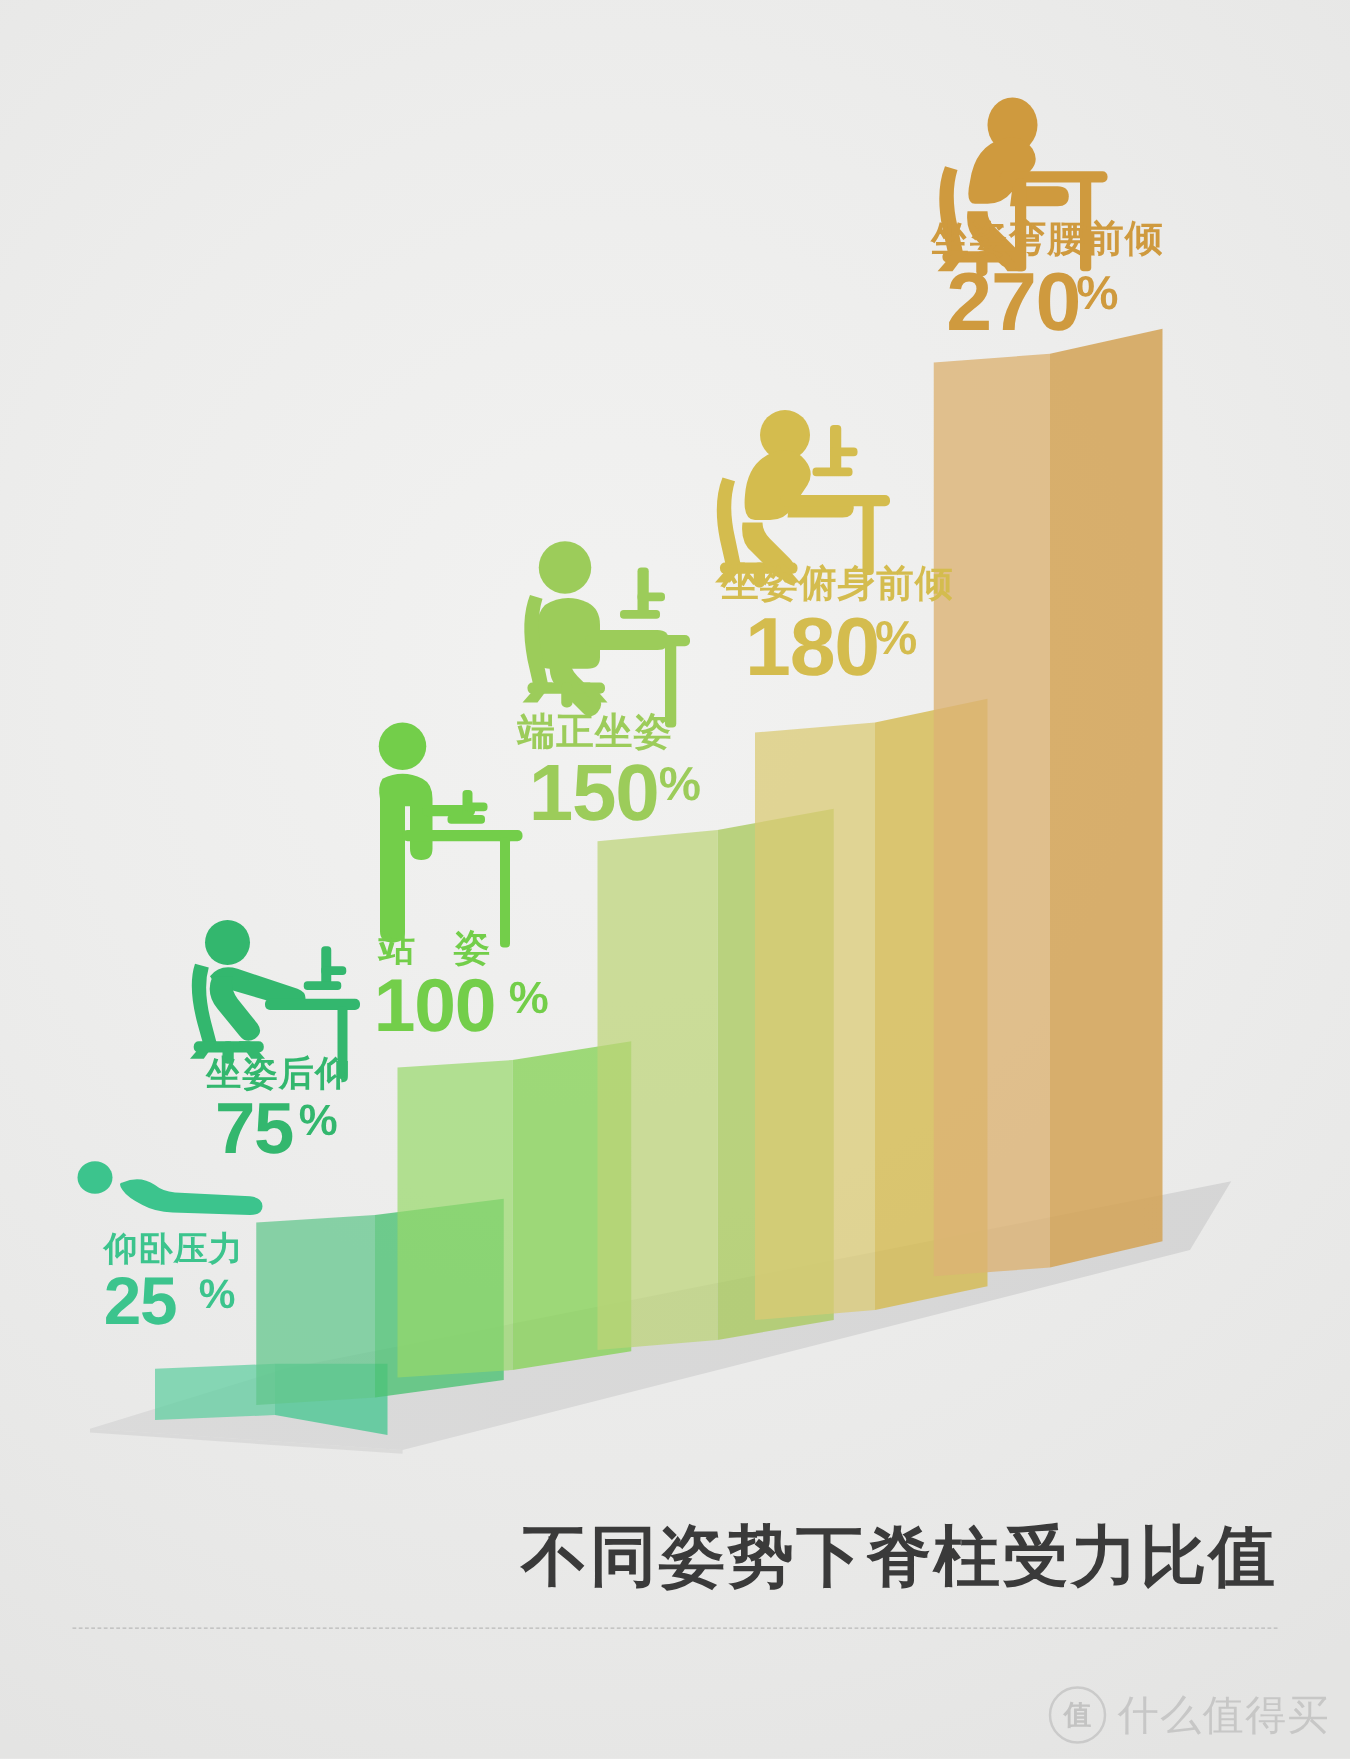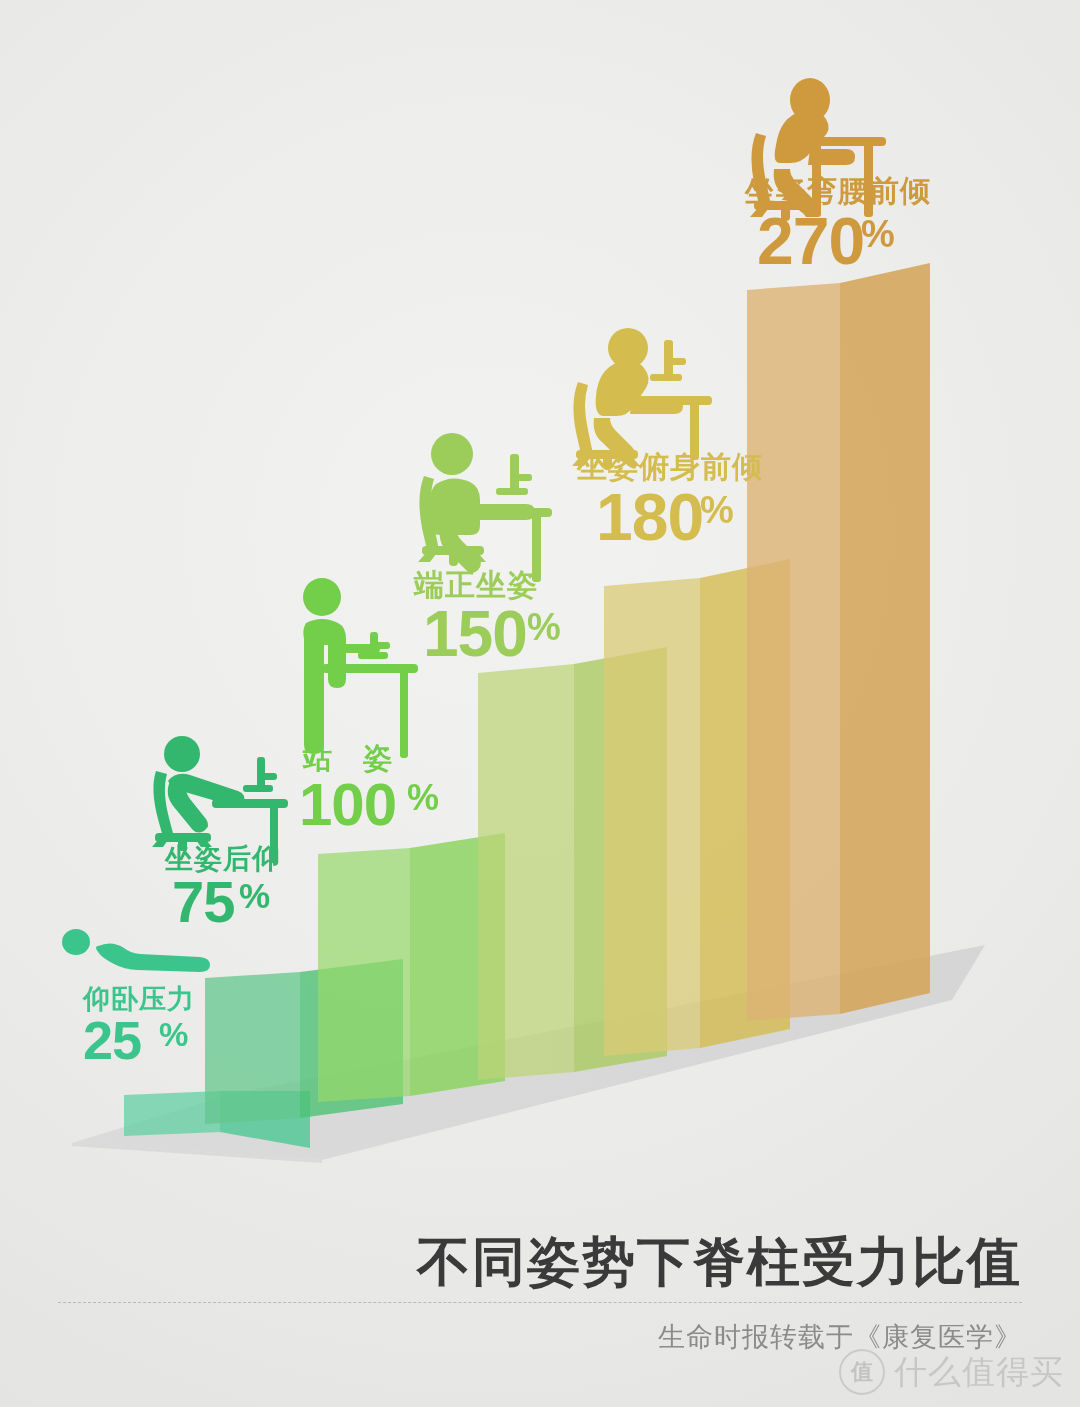--- a/index.html
+++ b/index.html
@@ -15,21 +15,21 @@
     background:radial-gradient(ellipse 90% 70% at 45% 38%, #f2f2f1 0%, #ededec 45%, #e8e8e7 78%, #e4e4e3 100%);
   }
   svg.chart{position:absolute;left:0;top:0;width:1080px;height:1407px;display:block;}
   .lbl-cn{font-weight:bold;letter-spacing:1px;}
   .lbl-num{font-weight:bold;letter-spacing:-1px;}
   .lbl-pct{font-weight:bold;}
   .title-block{
     position:absolute;left:0;right:0;bottom:0;height:200px;
   }
   .main-title{
-    position:absolute;right:58px;top:28px;
+    position:absolute;right:58px;top:12px;
     font-size:53px;font-weight:bold;color:#3a3a3a;
     letter-spacing:2px;line-height:1;
     white-space:nowrap;
   }
   .divider{
     position:absolute;left:58px;right:58px;top:95px;
     border-top:1px dashed #b9b9b9;height:0;
   }
   .sub-title{
     position:absolute;right:58px;top:112px;
@@ -209,21 +209,20 @@
     <g>
       <text class="lbl-cn" x="745" y="201" font-size="30" fill="#cf9a3e">坐姿弯腰前倾</text>
       <text class="lbl-num" x="757" y="264" font-size="66" fill="#cf9a3e">270</text>
       <text class="lbl-pct" x="861" y="247" font-size="38" fill="#cf9a3e">%</text>
     </g>
   </svg>
 
   <div class="title-block">
     <div class="main-title">不同姿势下脊柱受力比值</div>
     <div class="divider"></div>
-    <div class="sub-title">生命时报转载于《康复医学》</div>
   </div>
 
   <div class="watermark">
     <div class="wm-circle">值</div>
     <div class="wm-text">什么值得买</div>
   </div>
 
 </div>
 
 </body></html>

